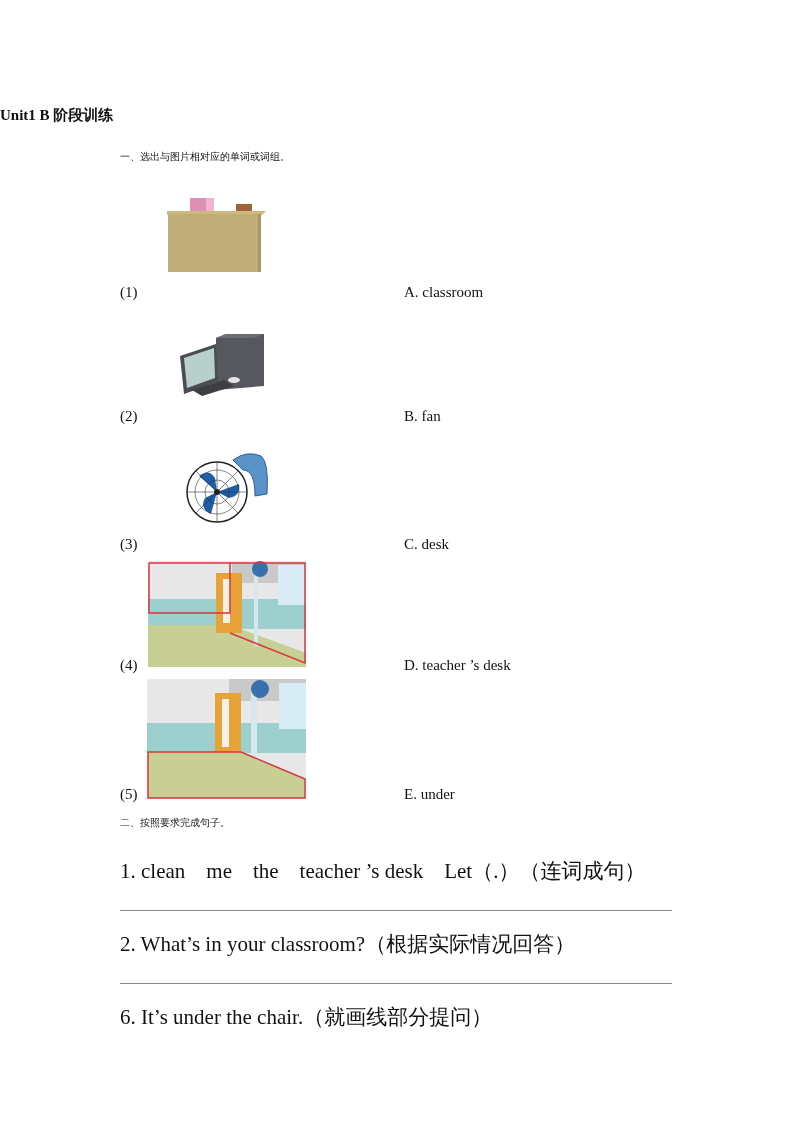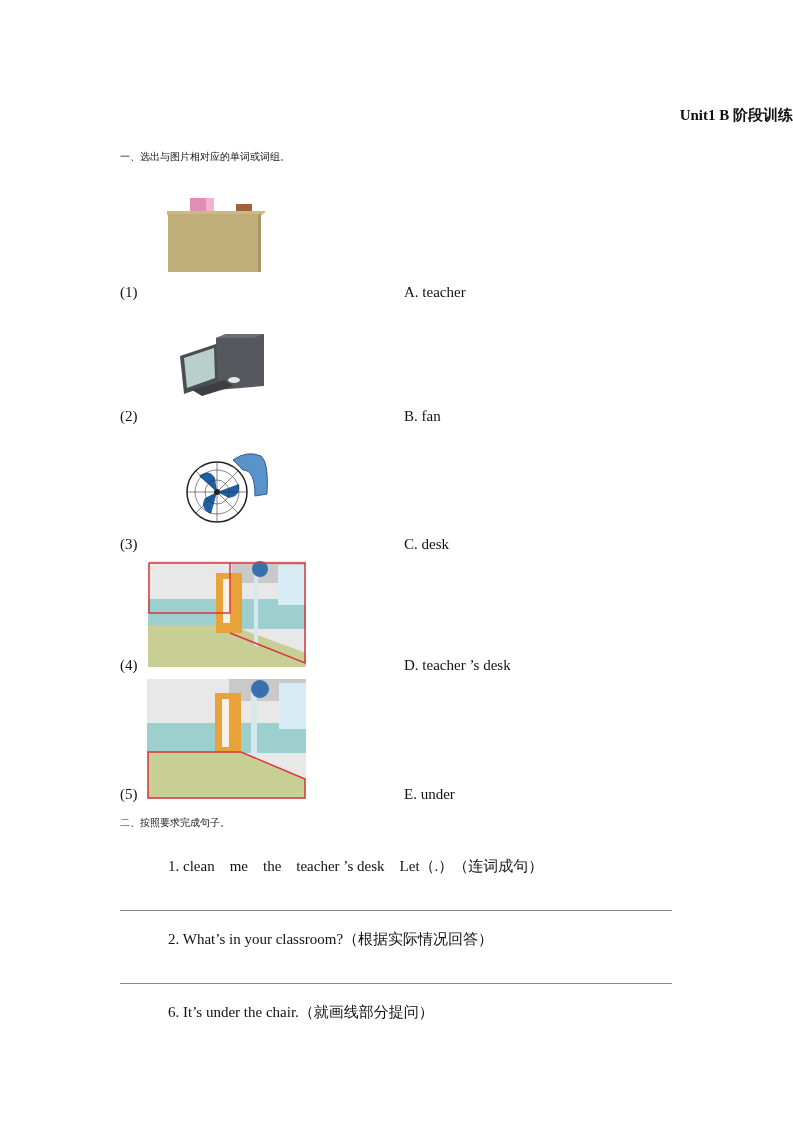--- a/index.html
+++ b/index.html
@@ -1,23 +1,23 @@
 <!DOCTYPE html>
 <html><head>
 <meta charset="utf-8">
 <style>
   html, body { margin: 0; padding: 0; background: #ffffff; }
   body { width: 793px; height: 1122px; position: relative; overflow: hidden;
          font-family: "Liberation Serif", "DejaVu Serif", serif; color: #111; }
   .abs { position: absolute; }
-  .title { left: 0; width: 793px; top: 106px; text-align: right; font-size: 15px; font-weight: bold; }
+  .title { left: 0; width: 793px; top: 106px; text-align: left; font-size: 15px; font-weight: bold; }
   .section { font-size: 10px; }
   .label { font-size: 15px; }
   .option { font-size: 15px; }
-  .q { font-size: 15px; white-space: pre; margin-left: 48px; }
+  .q { font-size: 21px; white-space: pre; }
   .answer-line { height: 0; border-top: 1px solid #888; }
   .u { text-underline-offset: 3px; }
   svg { display: block; }
 </style>
 </head>
 <body>
 
 <div class="abs title">Unit1 B  阶段训练</div>
 
 <div class="abs section" style="left:120px; top:150px;">一、选出与图片相对应的单词或词组。</div>
@@ -26,21 +26,21 @@
   <svg width="100" height="78" viewBox="0 0 100 78">
     <rect x="24" y="2" width="22" height="13" fill="#e08fb4"></rect>
     <rect x="40" y="2" width="8" height="13" fill="#f1b3cf"></rect>
     <rect x="70" y="8" width="16" height="7" fill="#a0623a"></rect>
     <polygon points="1,15 100,15 96,19 1,19" fill="#cdb97e"></polygon>
     <rect x="2" y="18" width="92" height="58" fill="#bfae78"></rect>
     <rect x="92" y="18" width="3" height="58" fill="#a99866"></rect>
   </svg>
 </div>
 <div class="abs label" style="left:120px; top:284px;">(1)</div>
-<div class="abs option" style="left:404px; top:284px;">A. teacher</div>
+<div class="abs option" style="left:404px; top:284px;">A. classroom</div>
 
 <div class="abs" style="left:178px; top:332px;">
   <svg width="88" height="66" viewBox="0 0 88 66">
     <polygon points="38,6 48,2 86,2 86,54 38,58" fill="#55585c"></polygon>
     <polygon points="38,6 48,2 86,2 76,6" fill="#6b6e72"></polygon>
     <polygon points="2,24 38,12 40,50 6,62" fill="#4a4d51"></polygon>
     <polygon points="6,26 36,16 37,46 9,56" fill="#b9cfcb"></polygon>
     <polygon points="14,58 46,48 56,54 24,64" fill="#3d3f42"></polygon>
     <ellipse cx="56" cy="48" rx="6" ry="3" fill="#e6e6e6"></ellipse>
   </svg>

